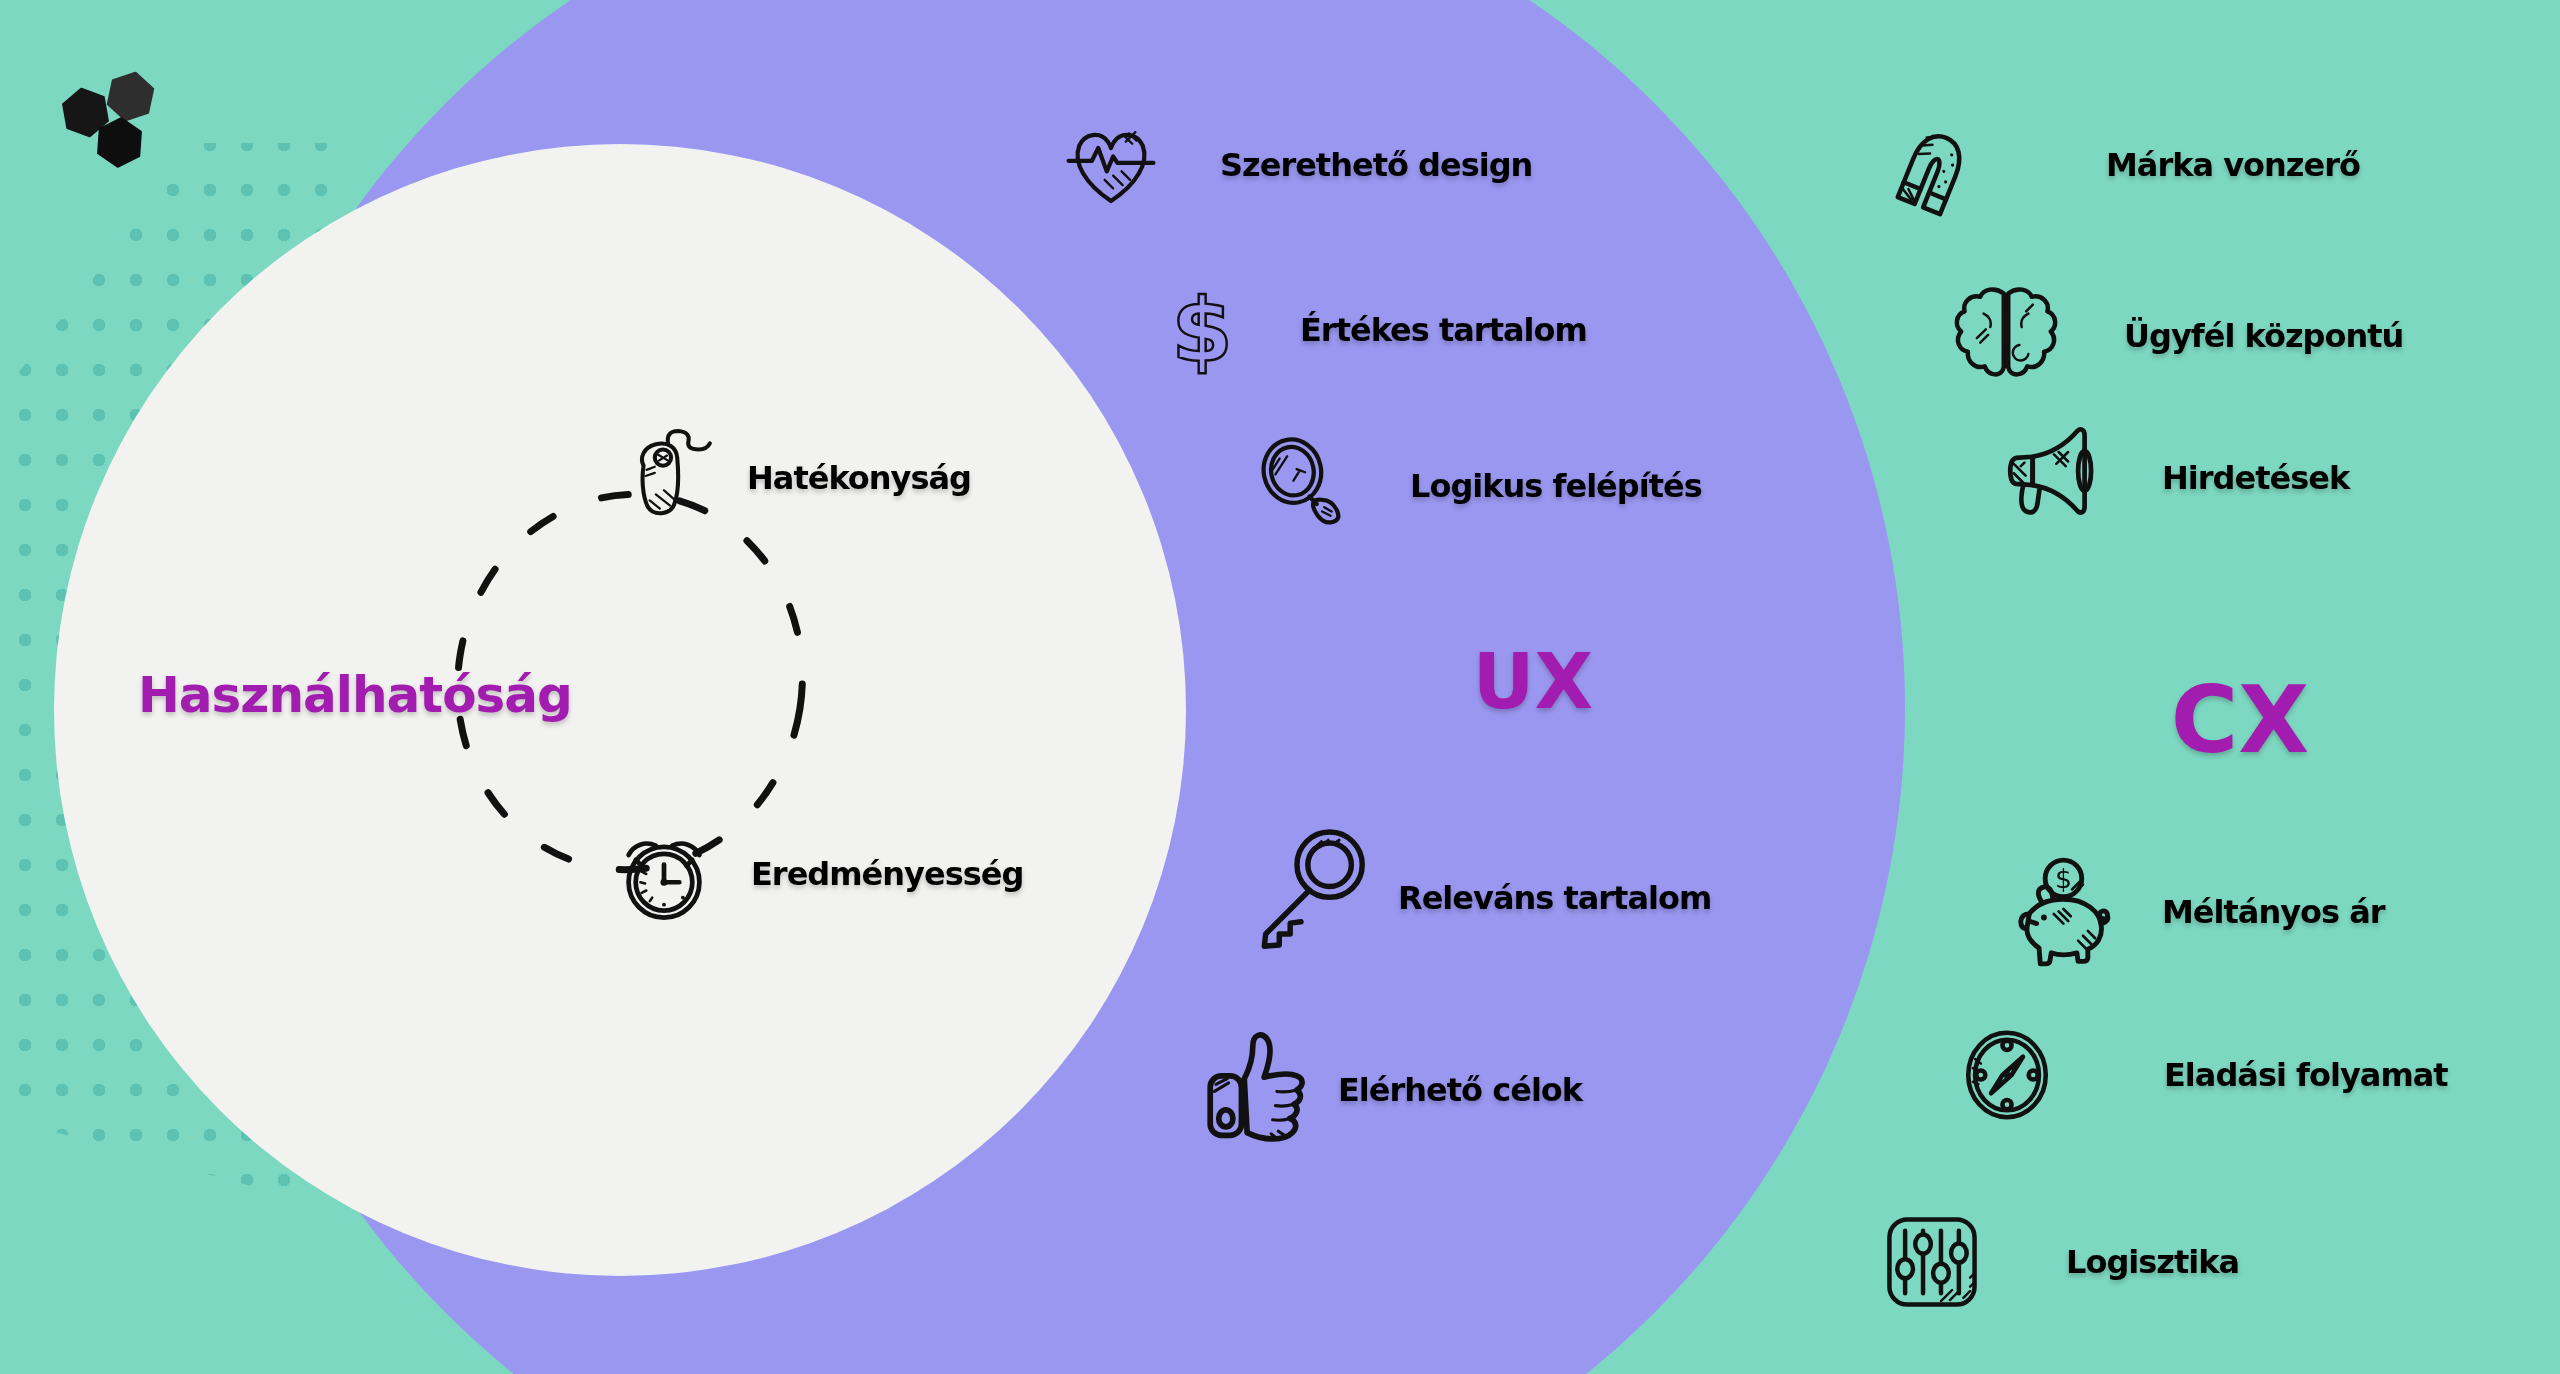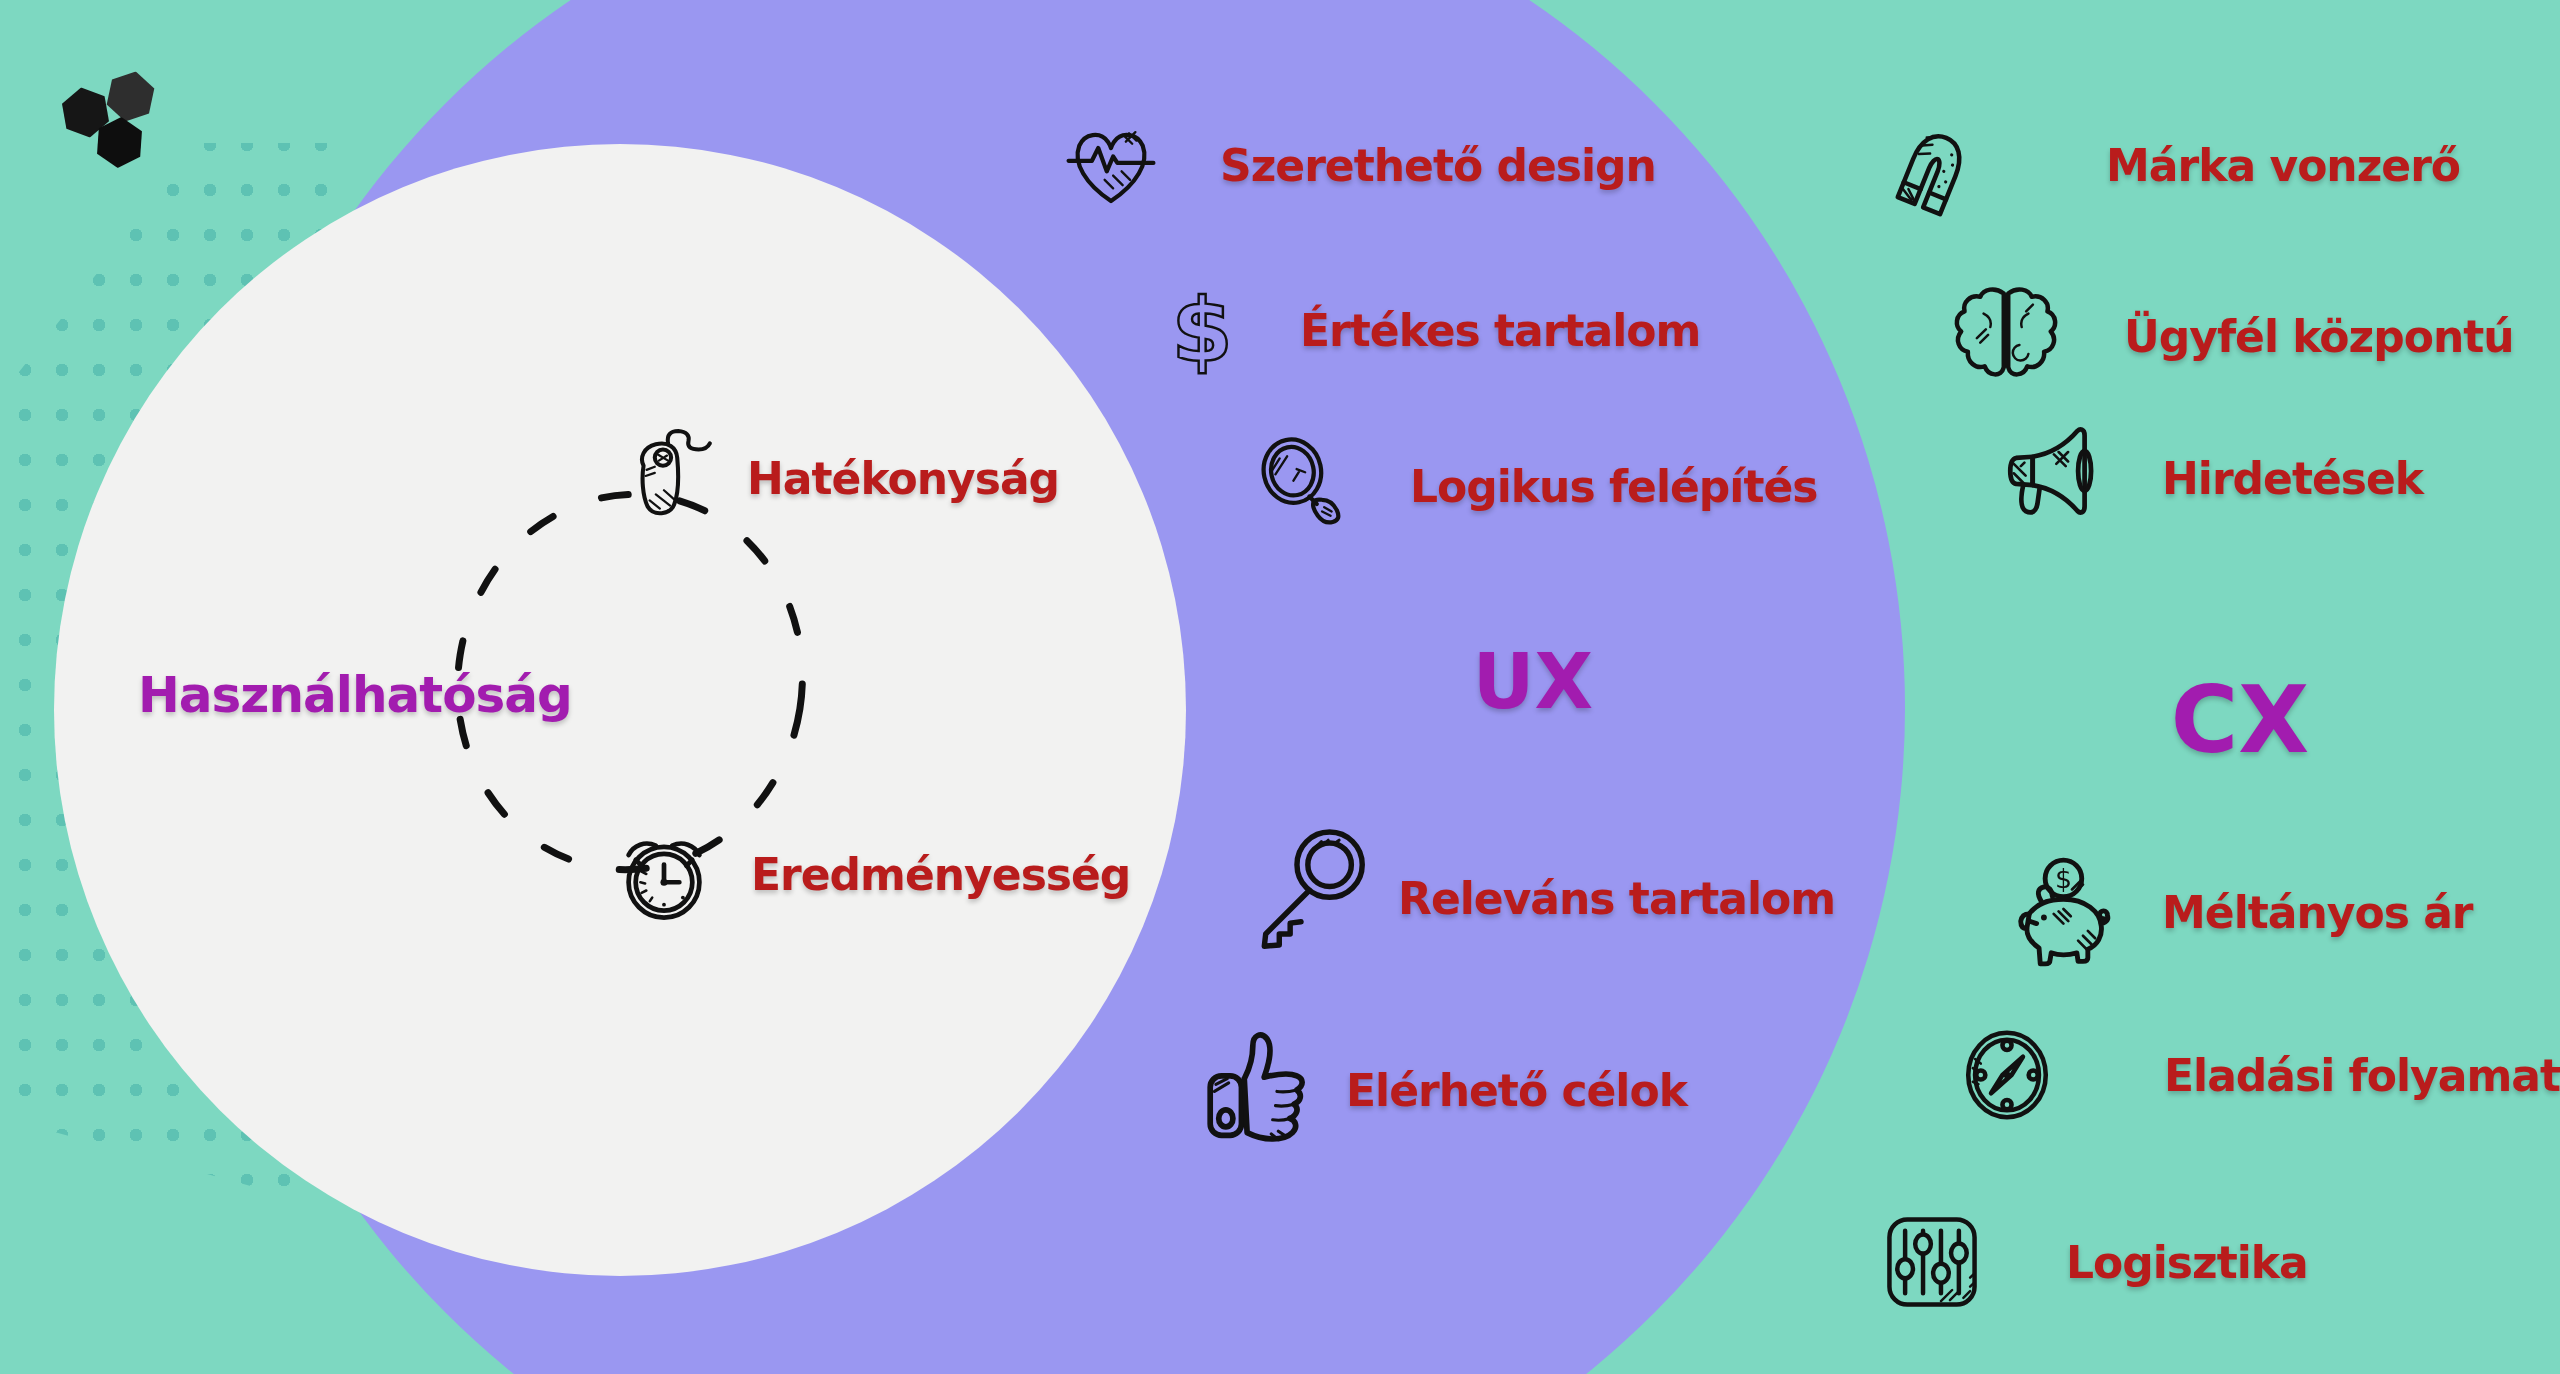--- a/index.html
+++ b/index.html
@@ -27,21 +27,21 @@
   .hex.h2 { left:47px; top:12px; background:#2e2e2e; transform:rotate(12deg); }
   .hex.h3 { left:36px; top:58px; background:#0e0e0e; transform:rotate(4deg); }
 
   .title { position:absolute; font-weight:bold; color:#a21caf; white-space:nowrap;
            text-shadow:0 3px 5px rgba(0,0,0,0.22); letter-spacing:-1px; }
   .title.usab { left:138px; top:695px; transform:translateY(-50%); font-size:50px; }
   .title.ux   { left:1533px; top:681px; transform:translate(-50%,-50%); font-size:76px; letter-spacing:0; }
   .title.cx   { left:2240px; top:720px; transform:translate(-50%,-50%); font-size:92px; letter-spacing:0; }
 
   .row { position:absolute; display:flex; align-items:center; transform:translateY(-50%); }
-  .row .label { font-weight:bold; color:#b91c1c; font-size:44px; white-space:nowrap;
+  .row .label { font-weight:bold; color:#000000; font-size:32px; white-space:nowrap;
                 letter-spacing:-1px; text-shadow:0 3px 5px rgba(0,0,0,0.22); }
   .row svg { flex:0 0 auto; }
 
   svg .st { fill:none; stroke:#111; stroke-width:4; stroke-linecap:round; stroke-linejoin:round; }
   svg .thin { fill:none; stroke:#111; stroke-width:2.2; stroke-linecap:round; }
   svg .dotfill { fill:#111; stroke:none; }
 </style>
 </head>
 <body>
 
@@ -132,21 +132,21 @@
   </div>
 
   <div class="row" style="left:1196px; top:1090px;">
     <svg width="142" height="142" viewBox="0 0 100 100">
       <rect class="st" x="10" y="40" width="22" height="42" rx="8"></rect>
       <ellipse class="st" cx="21" cy="70" rx="5" ry="6"></ellipse>
       <path class="thin" d="M14 46 l8 -4 M13 51 l10 -6"></path>
       <path class="st" d="M36 80 C48 86 62 86 68 80 C72 76 70 71 66 70 C71 68 73 63 69 60 C74 58 75 53 71 50 C76 47 76 42 71 40 C64 37 52 40 48 41 C52 30 54 20 50 14 C46 9 40 11 40 19 C40 31 36 38 34 42 Z"></path>
       <path class="thin" d="M66 70 q-6 2 -12 1 M69 60 q-7 2 -13 1 M71 50 q-8 2 -14 1 M58 79 l6 4 M53 81 l5 4"></path>
     </svg>
-    <span class="label" style="margin-left:8px;">Elérhető célok</span>
+    <span class="label" style="margin-left:0;">Elérhető célok</span>
   </div>
 
   <div class="row" style="left:1876px; top:165px;gap:36px;">
     <svg width="114" height="130" viewBox="0 0 100 100">
       <g transform="rotate(22 50 55)">
         <path class="st" d="M30 88 L30 52 C30 34 38 24 50 24 C62 24 70 34 70 52 L70 88 L54 88 L54 54 C54 48 52 44 50 44 C48 44 46 48 46 54 L46 88 Z"></path>
         <path class="st" d="M30 74 H46 M54 74 H70"></path>
         <path class="thin" d="M33 38 l8 -4 M33 46 l9 -4 M34 30 l7 -3 M32 80 l10 6 M36 78 l8 7"></path>
         <circle class="dotfill" cx="60" cy="36" r="1.4"></circle>
           <circle class="dotfill" cx="64" cy="44" r="1.4"></circle>

